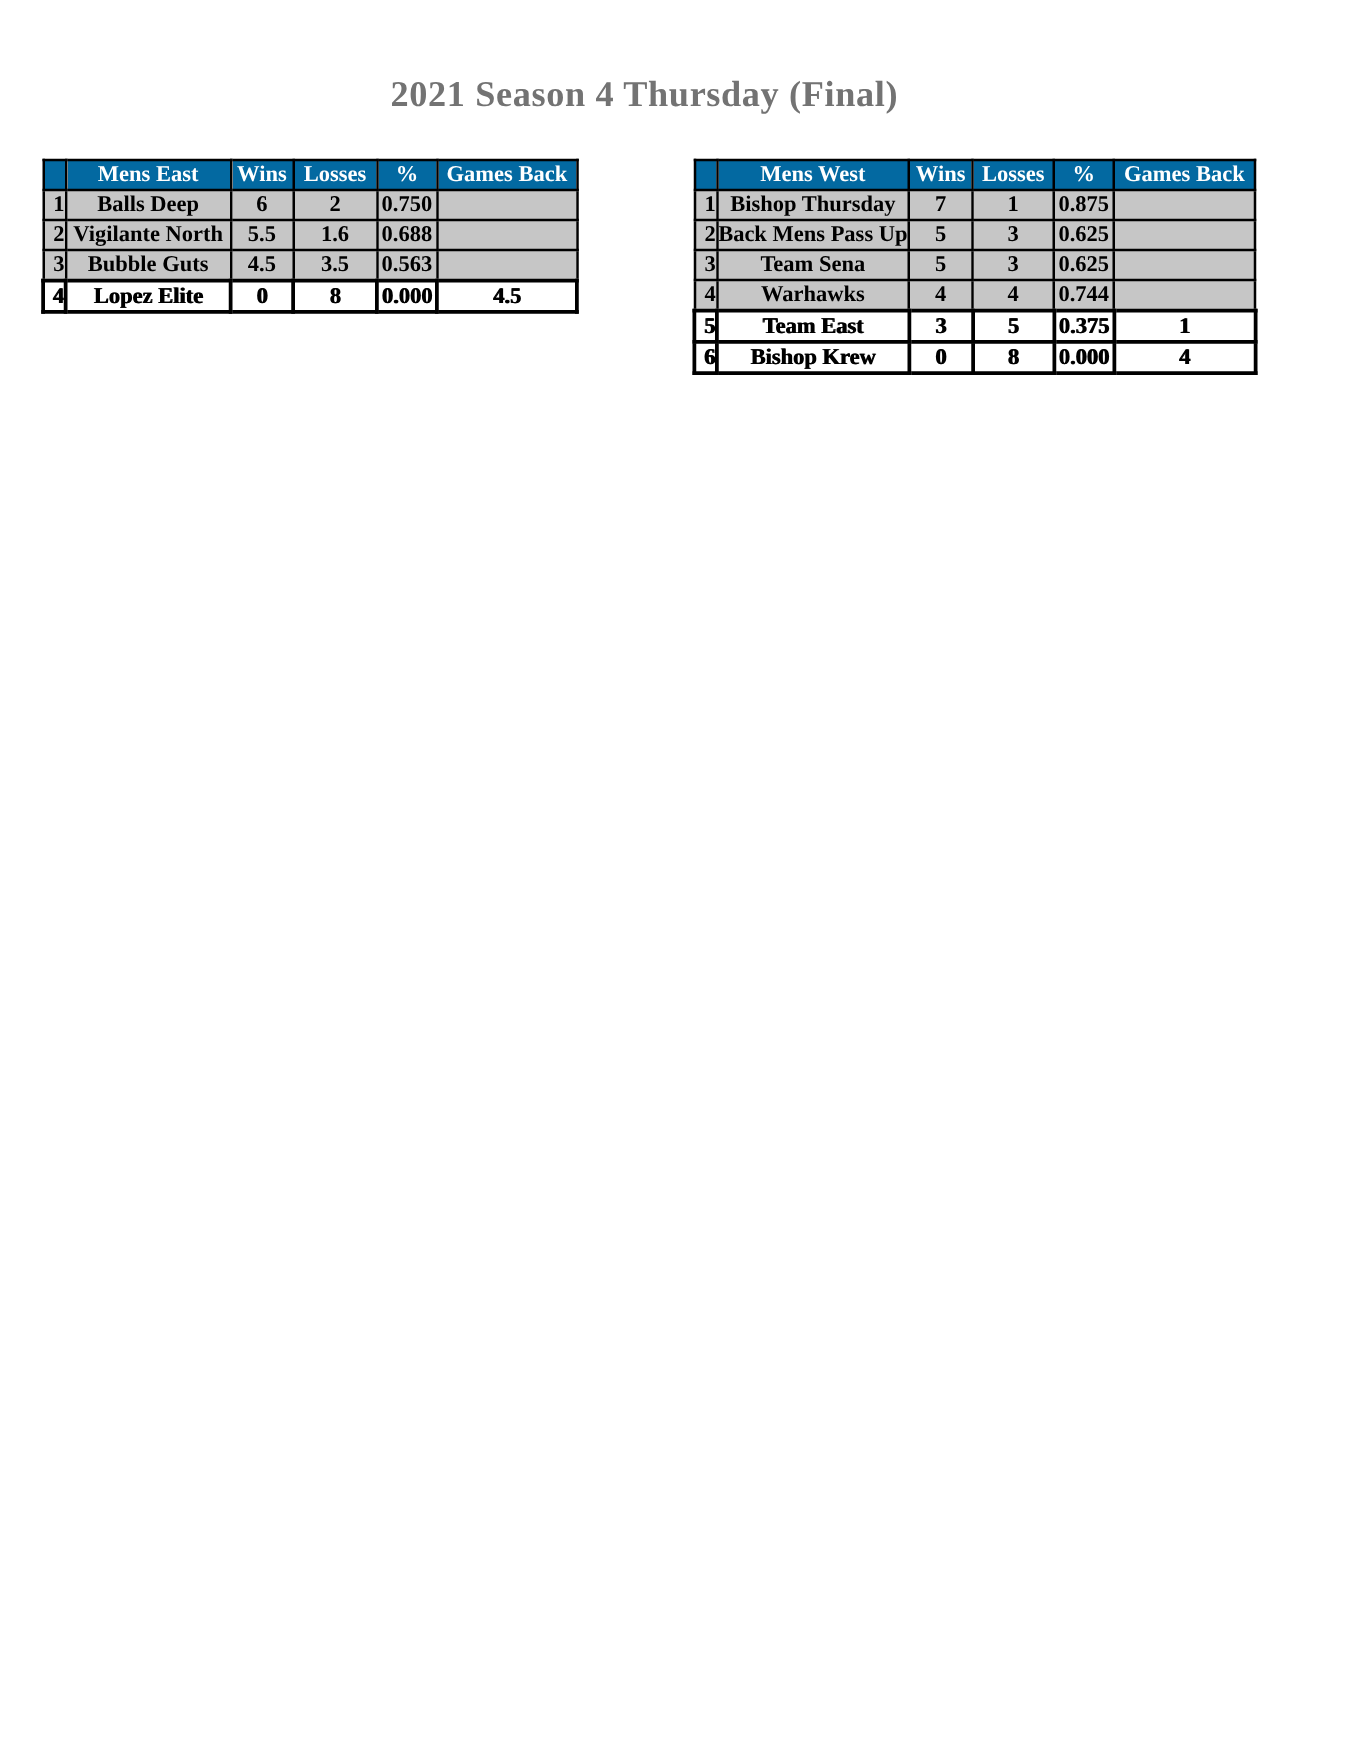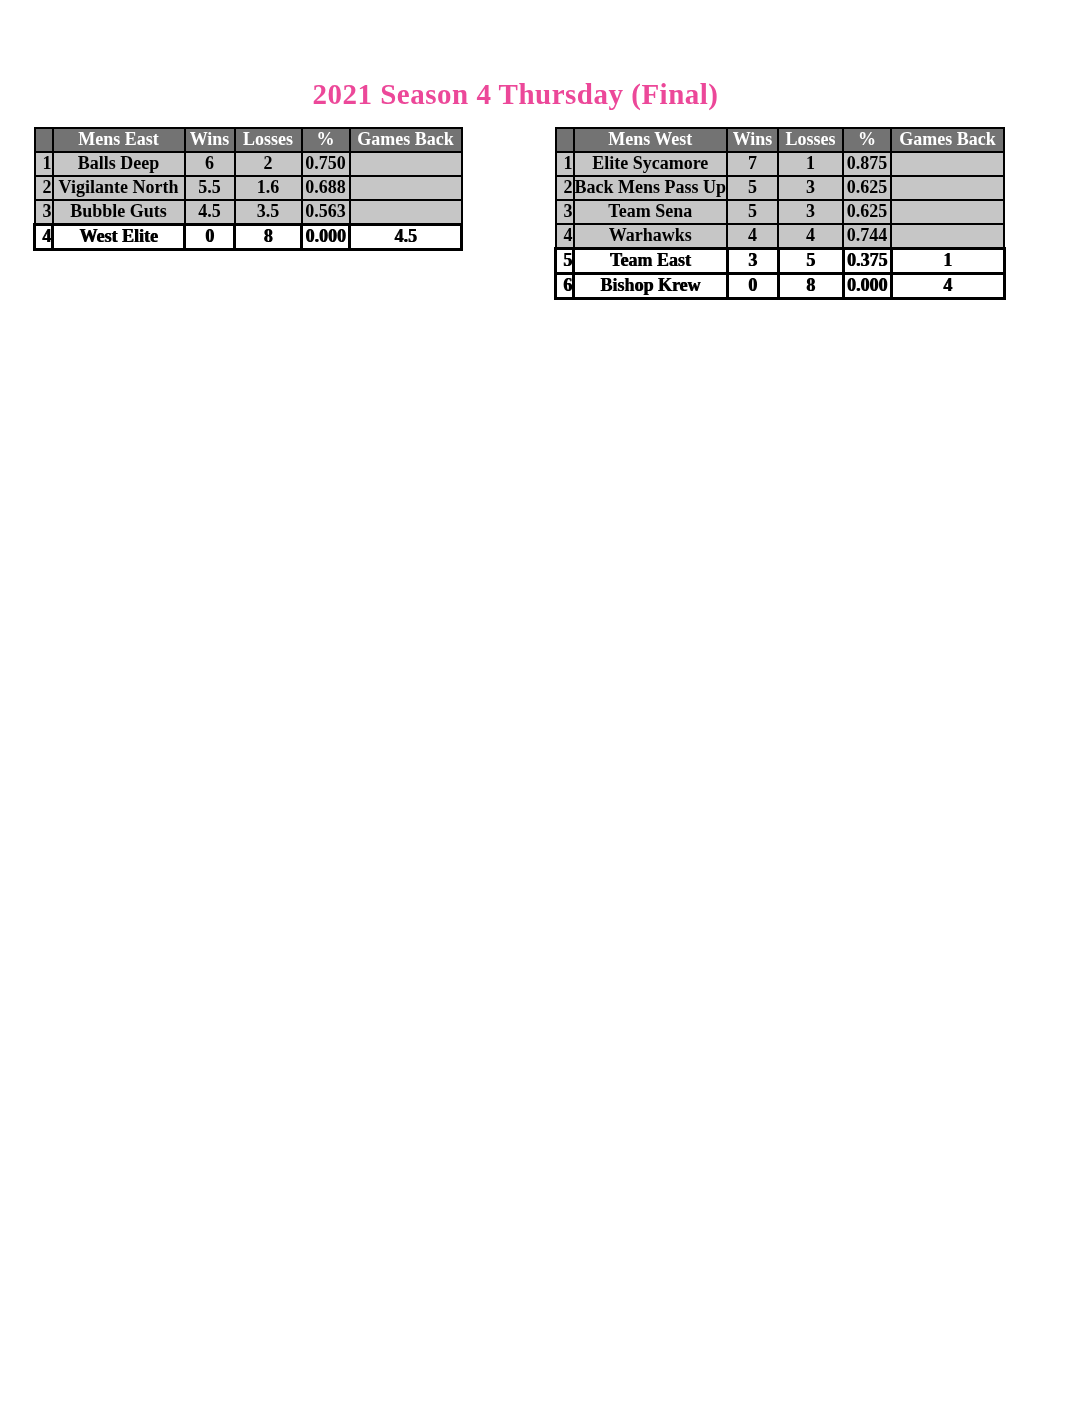--- a/index.html
+++ b/index.html
@@ -9,27 +9,27 @@
   }
   body {
     width: 1088px;
     height: 1408px;
     position: relative;
     font-family: "Liberation Serif", serif;
     color: #000000;
   }
   .page-title {
     position: absolute;
-    top: 78px;
+    top: 60px;
     left: 33px;
     width: 965px;
     text-align: center;
     font-size: 29px;
     font-weight: bold;
-    color: #ec4899;
+    color: #737373;
     letter-spacing: 0.5px;
   }
   table.standings {
     position: absolute;
     top: 127px;
     border-collapse: collapse;
     table-layout: fixed;
     font-family: "Liberation Serif", serif;
   }
   #table-east { left: 33px; }
@@ -39,21 +39,21 @@
     border: 2px solid #000000;
     padding: 0;
     height: 22px;
     font-size: 18px;
     font-weight: bold;
     line-height: 1.1;
     overflow: hidden;
     white-space: nowrap;
   }
   table.standings thead th {
-    background: #737373;
+    background: #0369a1;
     color: #ffffff;
     text-align: center;
   }
   table.standings tbody tr { background: #c6c6c6; }
   table.standings tbody tr.highlight { background: #ffffff; }
   table.standings tbody tr.highlight td {
     border-width: 3px;
     text-shadow: 0.7px 0 0 #000000;
   }
   td.rank  { text-align: right; padding-right: 2px; }
@@ -104,21 +104,21 @@
     <tr>
       <td class="rank">3</td>
       <td class="team">Bubble Guts</td>
       <td class="num">4.5</td>
       <td class="num">3.5</td>
       <td class="num">0.563</td>
       <td class="num"></td>
     </tr>
     <tr class="highlight">
       <td class="rank">4</td>
-      <td class="team">West Elite</td>
+      <td class="team">Lopez Elite</td>
       <td class="num">0</td>
       <td class="num">8</td>
       <td class="num">0.000</td>
       <td class="num">4.5</td>
     </tr>
   </tbody>
 </table>
 
 <table class="standings" id="table-west">
   <colgroup>
@@ -135,21 +135,21 @@
       <th>Mens West</th>
       <th>Wins</th>
       <th>Losses</th>
       <th>%</th>
       <th>Games Back</th>
     </tr>
   </thead>
   <tbody>
     <tr>
       <td class="rank">1</td>
-      <td class="team">Elite Sycamore</td>
+      <td class="team">Bishop Thursday</td>
       <td class="num">7</td>
       <td class="num">1</td>
       <td class="num">0.875</td>
       <td class="num"></td>
     </tr>
     <tr>
       <td class="rank">2</td>
       <td class="team">Back Mens Pass Up</td>
       <td class="num">5</td>
       <td class="num">3</td>

